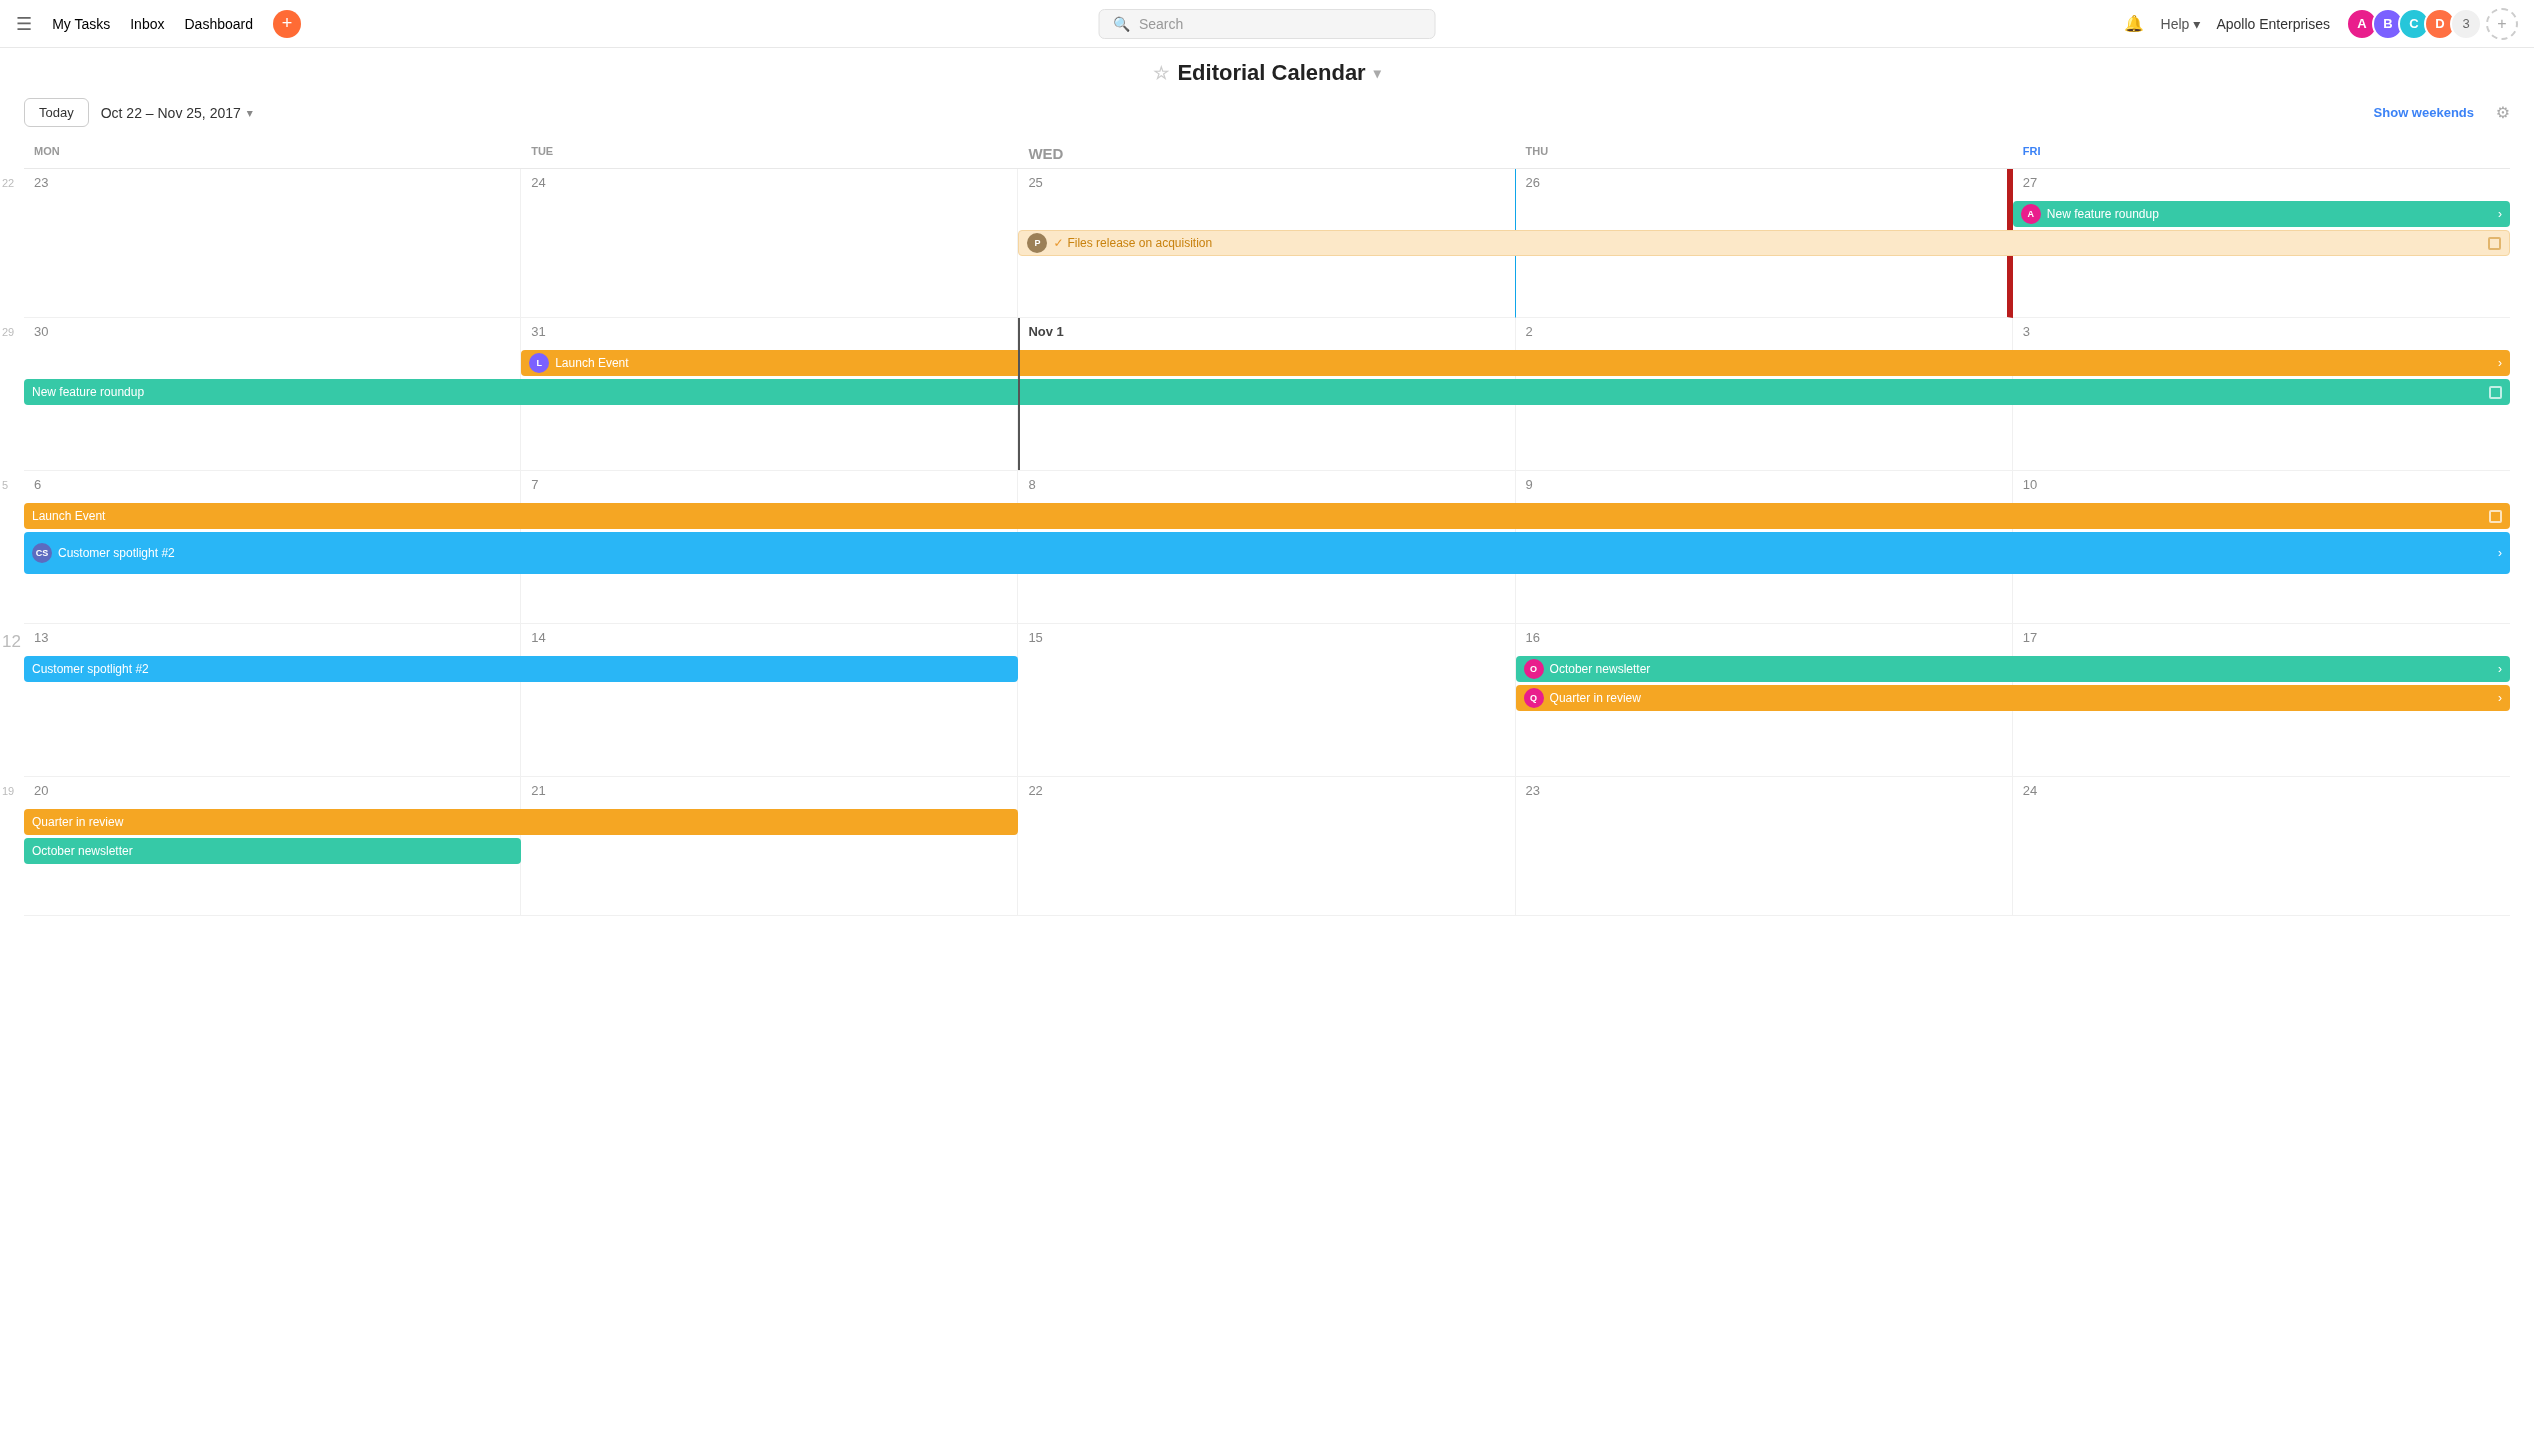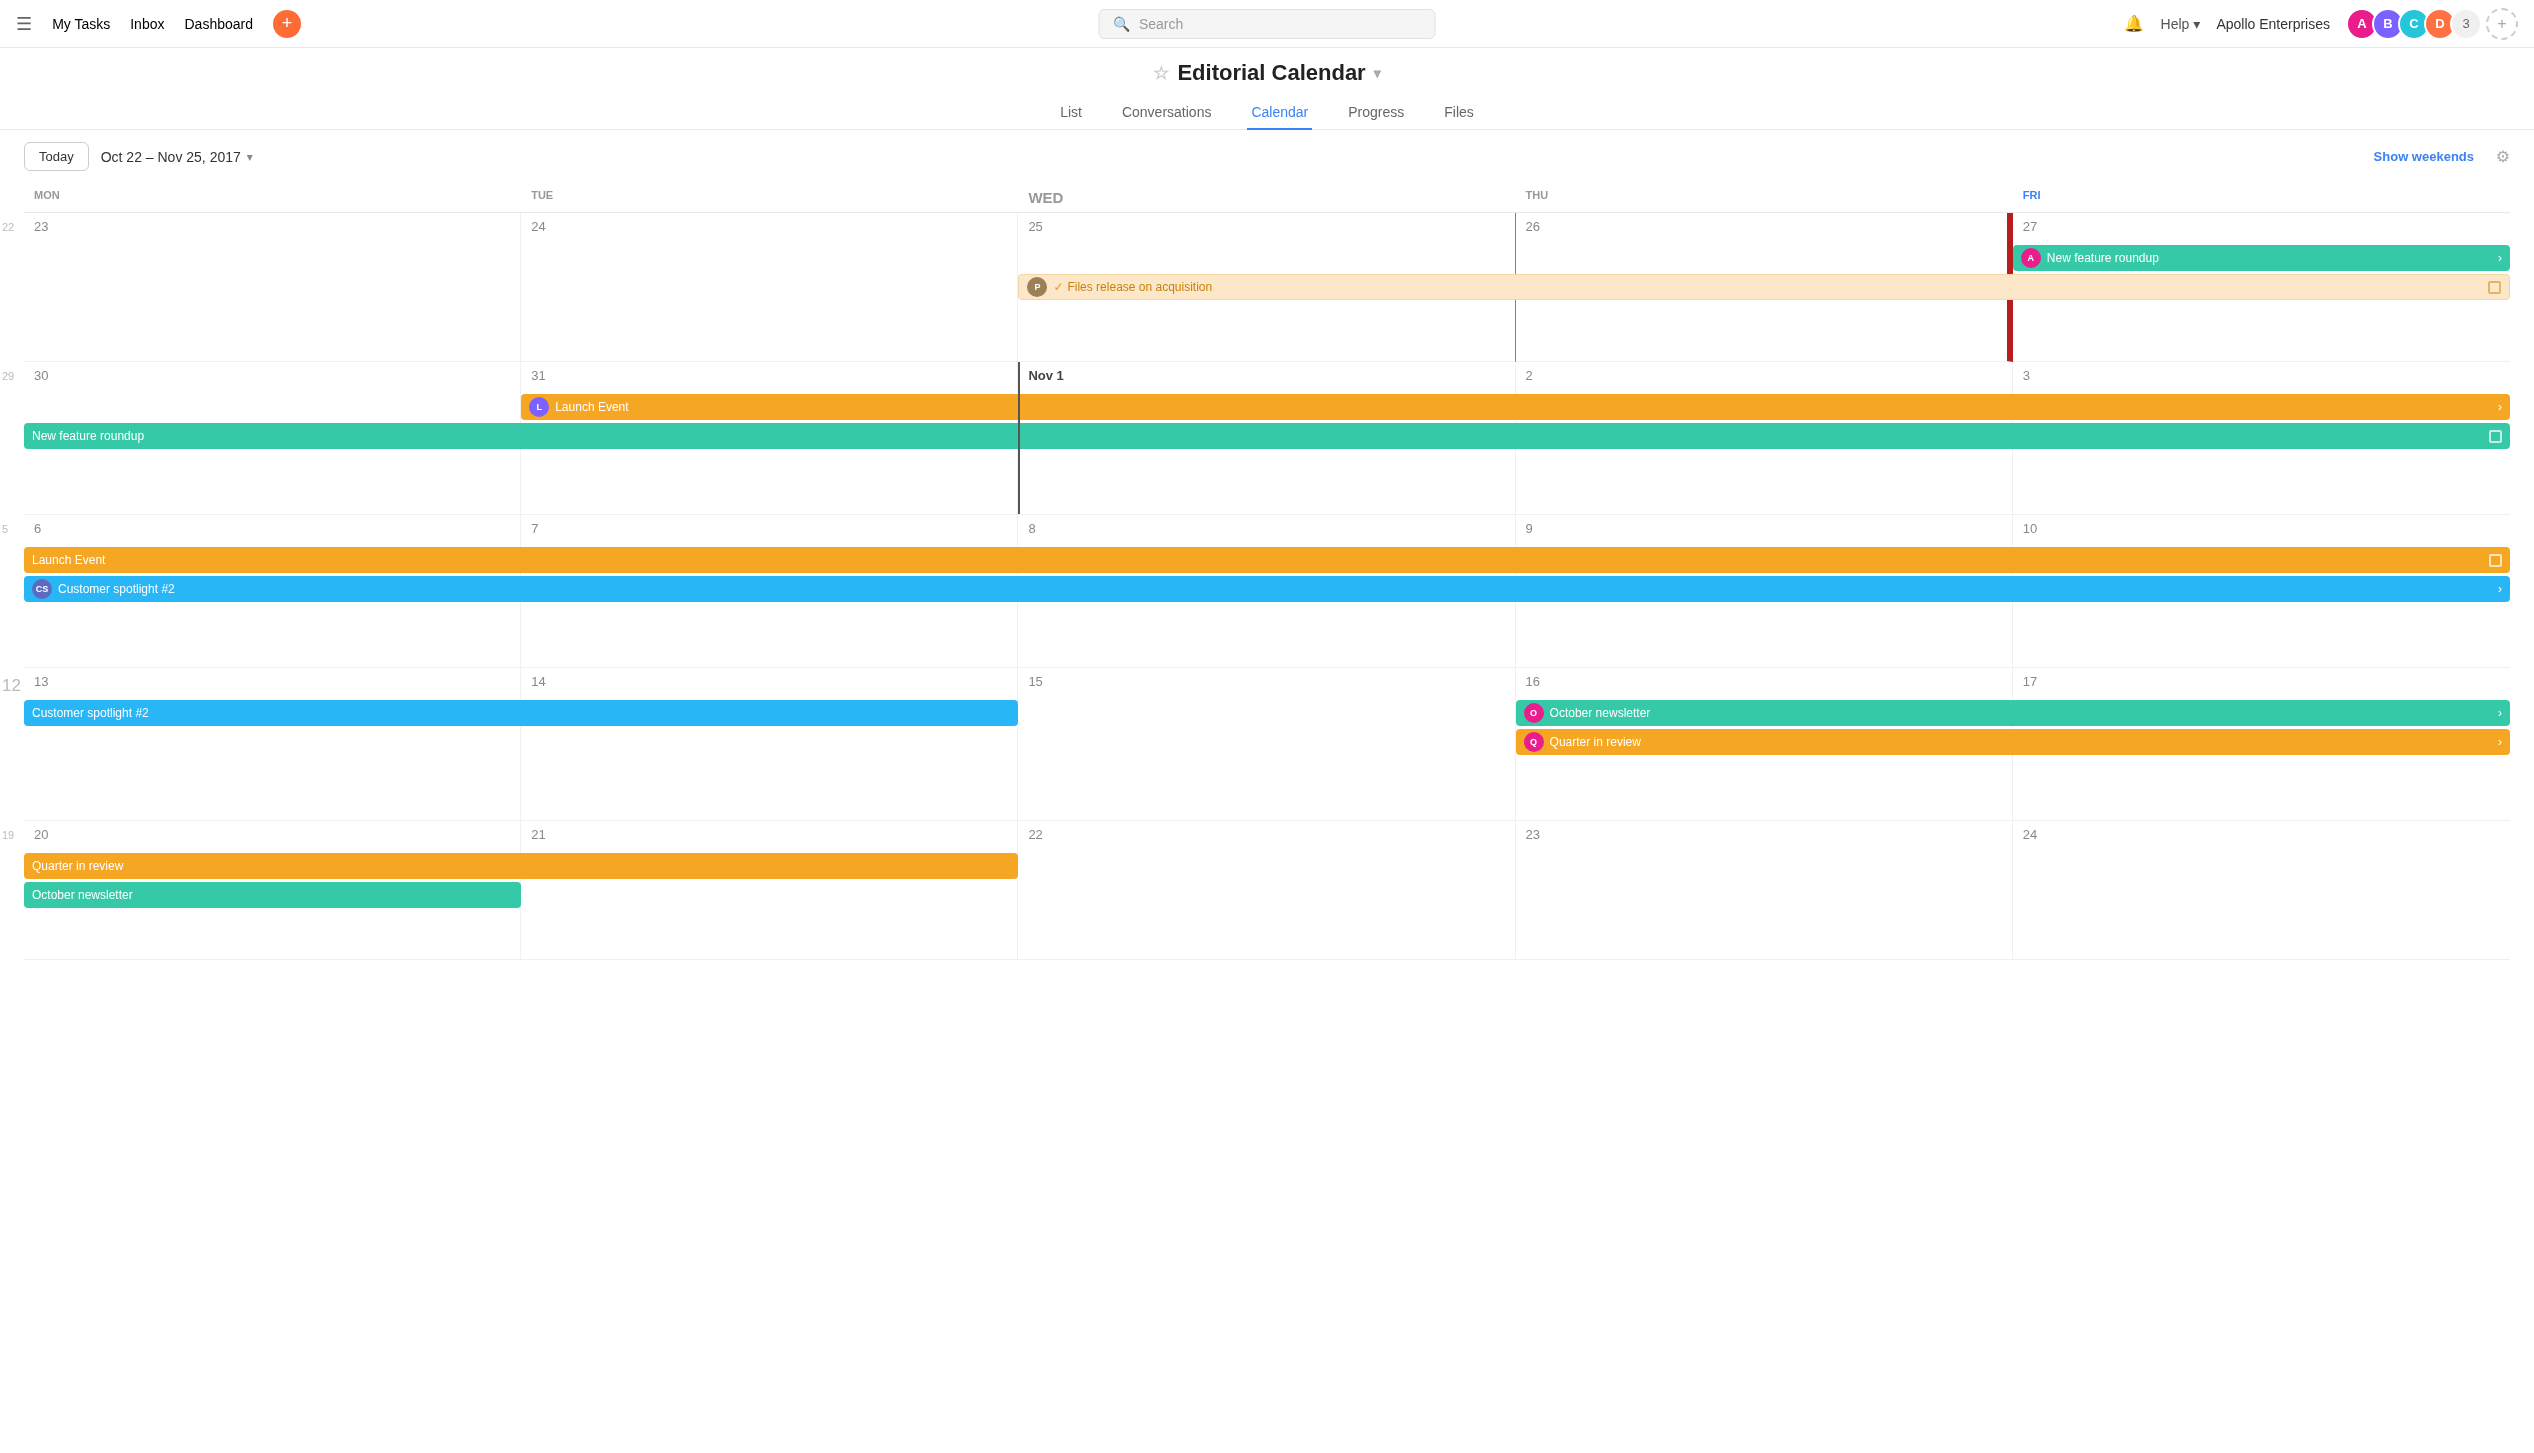--- a/index.html
+++ b/index.html
@@ -80,27 +80,20 @@
     </div>
   </div>
 </div>
 
 <div class="project-header">
   <div class="project-title">
     <span class="star-icon">☆</span>
     <span>Editorial Calendar</span>
     <span class="dropdown-icon">▾</span>
   </div>
-  <div class="project-tabs">
-    <div class="project-tab">List</div>
-    <div class="project-tab">Conversations</div>
-    <div class="project-tab active">Calendar</div>
-    <div class="project-tab">Progress</div>
-    <div class="project-tab">Files</div>
-  </div>
 </div>
 
 <div class="cal-toolbar">
   <button class="today-btn">Today</button>
   <div class="date-range">
     <span>Oct 22 – Nov 25, 2017</span>
     <span class="chevron-icon">▾</span>
   </div>
   <span class="show-weekends" style="margin-left:auto; margin-right:36px;">Show weekends</span>
   <span class="settings-icon" style="position:absolute; right:24px;">⚙</span>
@@ -204,21 +197,21 @@
       <div style="border-right:none; border-bottom:1px solid #f0f0f0; min-height:153px; padding:4px;">
         <div class="dnum">10</div>
       </div>
     </div>
 
     <div style="position:absolute; top:32px; left:0; right:0; height:26px; background:#f5a623; border-radius:4px; display:flex; align-items:center; padding:0 8px; font-size:12px; font-weight:500; color:#fff; cursor:pointer; z-index:3; overflow:hidden;">
       <span>Launch Event</span>
       <div style="width:13px; height:13px; border:2px solid rgba(255,255,255,0.7); border-radius:2px; margin-left:auto; flex-shrink:0;"></div>
     </div>
 
-    <div style="position:absolute; top:61px; left:0; right:0; height:26px; background:#29b6f6; border-radius:4px; display:flex; align-items:center; padding:0 8px; font-size:12px; font-weight:500; color:#fff; cursor:pointer; z-index:3; overflow:hidden;">
+    <div style="position:absolute; top:61px; left:0; right:0; height:42px; background:#29b6f6; border-radius:4px; display:flex; align-items:center; padding:0 8px; font-size:12px; font-weight:500; color:#fff; cursor:pointer; z-index:3; overflow:hidden;">
       <div style="width:20px; height:20px; border-radius:50%; background:#5c6bc0; margin-right:6px; flex-shrink:0; display:flex; align-items:center; justify-content:center; font-size:9px; font-weight:700;">CS</div>
       <span>Customer spotlight #2</span>
       <span style="margin-left:auto; padding-left:4px;">›</span>
     </div>
   </div>
 
   <div style="display:grid; grid-template-columns:repeat(5,1fr); position:relative; min-height:153px;">
     <div style="position:absolute; left:-22px; top:8px; font-size:17px; color:#bbb;">12</div>
     <div style="display:contents;">
       <div style="border-right:1px solid #f0f0f0; border-bottom:1px solid #f0f0f0; min-height:153px; padding:4px;">

